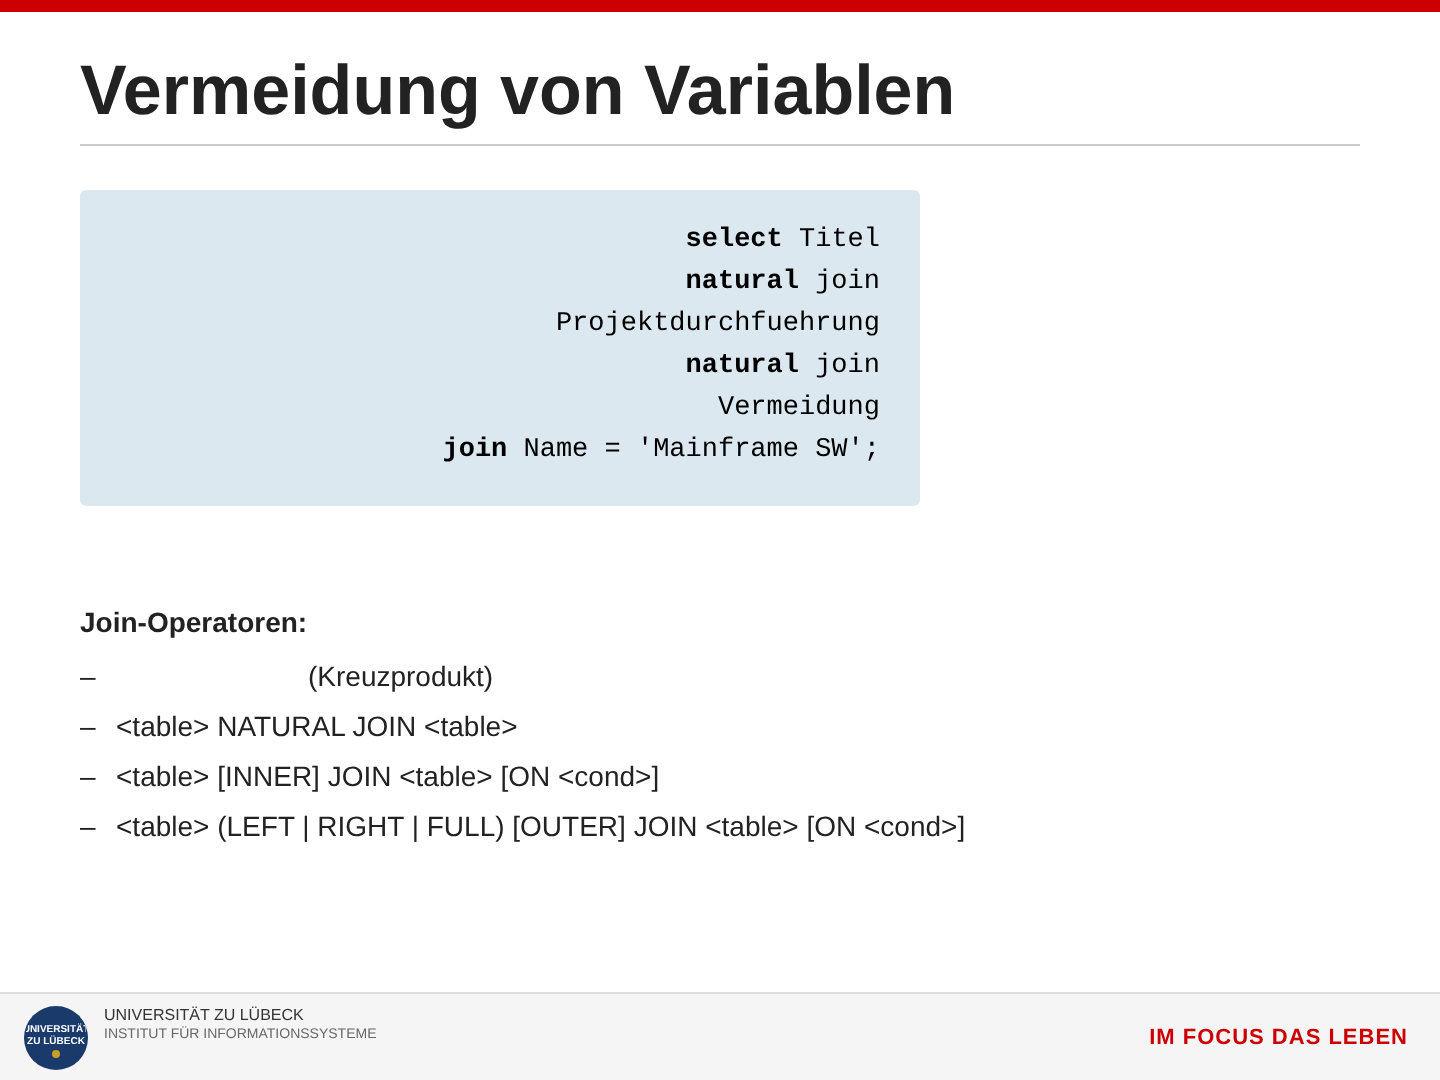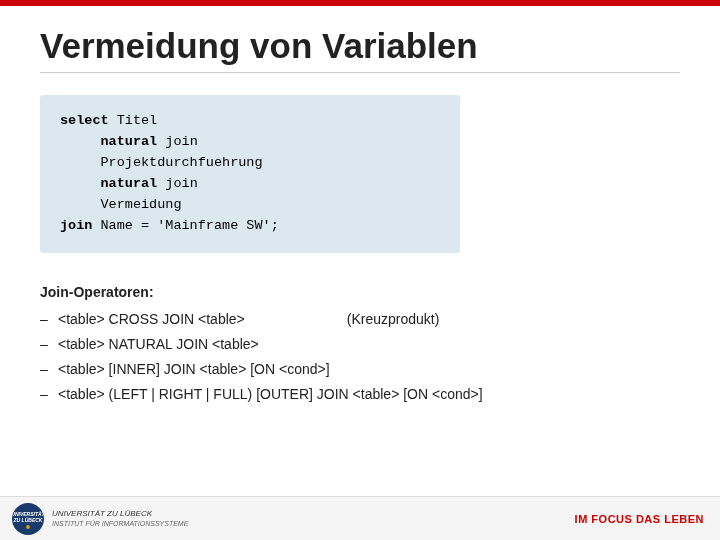--- a/index.html
+++ b/index.html
@@ -45,20 +45,21 @@
       background: #dce8f0;
       border-radius: 3px;
       padding: 16px 20px;
       font-family: 'Courier New', Courier, monospace;
       font-size: 13.5px;
       color: #000;
       line-height: 1.55;
       margin-bottom: 28px;
       display: inline-block;
       min-width: 420px;
+      text-align: right;
     }
 
     .code-line {
       display: block;
       white-space: pre;
     }
 
     .kw {
       font-weight: bold;
     }
@@ -66,20 +67,21 @@
     
     .join-section {
       font-size: 14px;
       color: #222;
       line-height: 1.7;
     }
 
     .join-title {
       font-weight: bold;
       margin-bottom: 4px;
+      margin-top: 19px;
     }
 
     .join-list {
       list-style: none;
       padding: 0;
     }
 
     .join-list li {
       display: flex;
       align-items: baseline;
@@ -107,23 +109,22 @@
       background: #f5f5f5;
       border-top: 1px solid #ddd;
       display: flex;
       align-items: center;
       justify-content: space-between;
       padding: 0 16px 0 12px;
     }
 
     .logo-area {
       display: flex;
-      align-items: center;
+      align-items: flex-start;
       gap: 8px;
-      font-style: italic;
     }
 
     .logo-circle {
       width: 32px;
       height: 32px;
       border-radius: 50%;
       background: #1a3a6b;
       display: flex;
       align-items: center;
       justify-content: center;
@@ -166,21 +167,20 @@
     <span class="code-line">     <span class="kw">natural</span> join</span>
     <span class="code-line">     Vermeidung</span>
     <span class="code-line"><span class="kw">join</span> Name = 'Mainframe SW';</span>
   </div>
 
   <div class="join-section">
     <div class="join-title">Join-Operatoren:</div>
     <ul class="join-list">
       <li>
         <span class="dash">–</span>
-        <span>&lt;table&gt; CROSS JOIN &lt;table&gt;</span>
         <span class="kreuzprodukt">(Kreuzprodukt)</span>
       </li>
       <li>
         <span class="dash">–</span>
         <span>&lt;table&gt; NATURAL JOIN &lt;table&gt;</span>
       </li>
       <li>
         <span class="dash">–</span>
         <span>&lt;table&gt; [INNER] JOIN &lt;table&gt; [ON &lt;cond&gt;]</span>
       </li>

